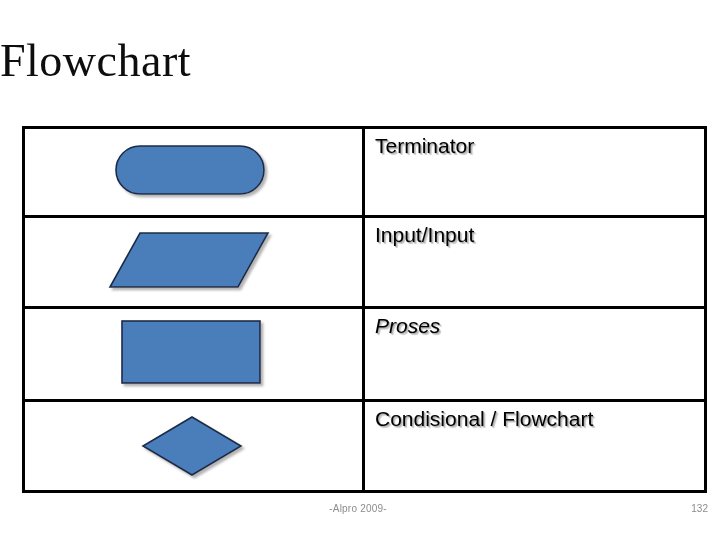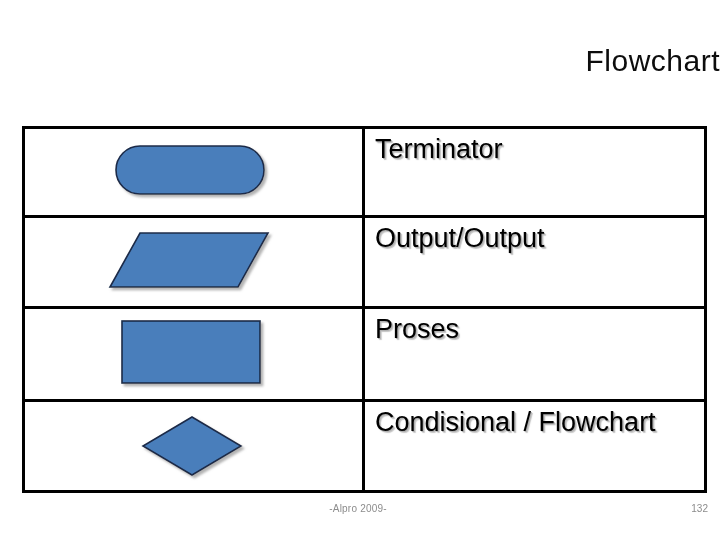--- a/index.html
+++ b/index.html
@@ -14,27 +14,28 @@
     overflow: hidden;
     position: relative;
   }
 
   
   .slide-title {
     position: absolute;
     left: 0;
     top: 38px;
     width: 720px;
-    text-align: right;
-    font-size: 30px;
+    text-align: left;
+    font-size: 46px;
     font-weight: 400;
     color: #0d0d0d;
     letter-spacing: 0.5px;
     line-height: 46px;
     white-space: nowrap;
+    font-family: Liberation Serif, serif;
   }
 
   
   .legend-table {
     position: absolute;
     left: 22px;
     top: 126px;
     width: 676px;
     height: 358px;
     border-collapse: collapse;
@@ -43,21 +44,21 @@
   .legend-table td {
     border: 3px solid #000000;
     padding: 0;
     vertical-align: top;
   }
   .col-shape { width: 337px; }
   .col-label { width: 339px; }
 
   .row-1 td { height: 86px; }
   .row-2 td { height: 88px; }
-  .row-3 td { height: 90px; }
+  .row-3 td { height: 90px; font-style: italic; }
   .row-4 td { height: 88px; }
 
   
   .shape-cell {
     position: relative;
   }
   .shape-wrap {
     position: absolute;
     left: 0;
     top: 0;
@@ -73,21 +74,21 @@
   }
 
   
   .label-cell {
     position: relative;
   }
   .shape-label {
     position: absolute;
     left: 10px;
     top: 5px;
-    font-size: 27px;
+    font-size: 21px;
     font-weight: 400;
     color: #000000;
     white-space: nowrap;
     text-shadow: 1px 1px 0 #b0b0b0, 2px 2px 1px rgba(150,150,150,0.55);
   }
 
   
   .footer-note {
     position: absolute;
     left: 0;
@@ -142,21 +143,21 @@
             <defs>
               <filter id="sh2" x="-20%" y="-20%" width="150%" height="160%">
                 <feDropShadow dx="2.5" dy="2.5" stdDeviation="1.2" flood-color="#9a9a9a" flood-opacity="0.75"></feDropShadow>
               </filter>
             </defs>
             <polygon points="32,3 160,3 130,57 2,57" fill="#4A7EBB" stroke="#1B2B48" stroke-width="1.6" filter="url(#sh2)"></polygon>
           </svg>
         </div>
       </td>
       <td class="col-label label-cell">
-        <div class="shape-label">Output/Output</div>
+        <div class="shape-label">Input/Input</div>
       </td>
     </tr>
 
     <tr class="row-3">
       <td class="col-shape shape-cell">
         <div class="shape-wrap">
           <svg width="148" height="70" viewBox="0 0 148 70" aria-hidden="true">
             <defs>
               <filter id="sh3" x="-20%" y="-20%" width="150%" height="160%">
                 <feDropShadow dx="2.5" dy="2.5" stdDeviation="1.2" flood-color="#9a9a9a" flood-opacity="0.75"></feDropShadow>

